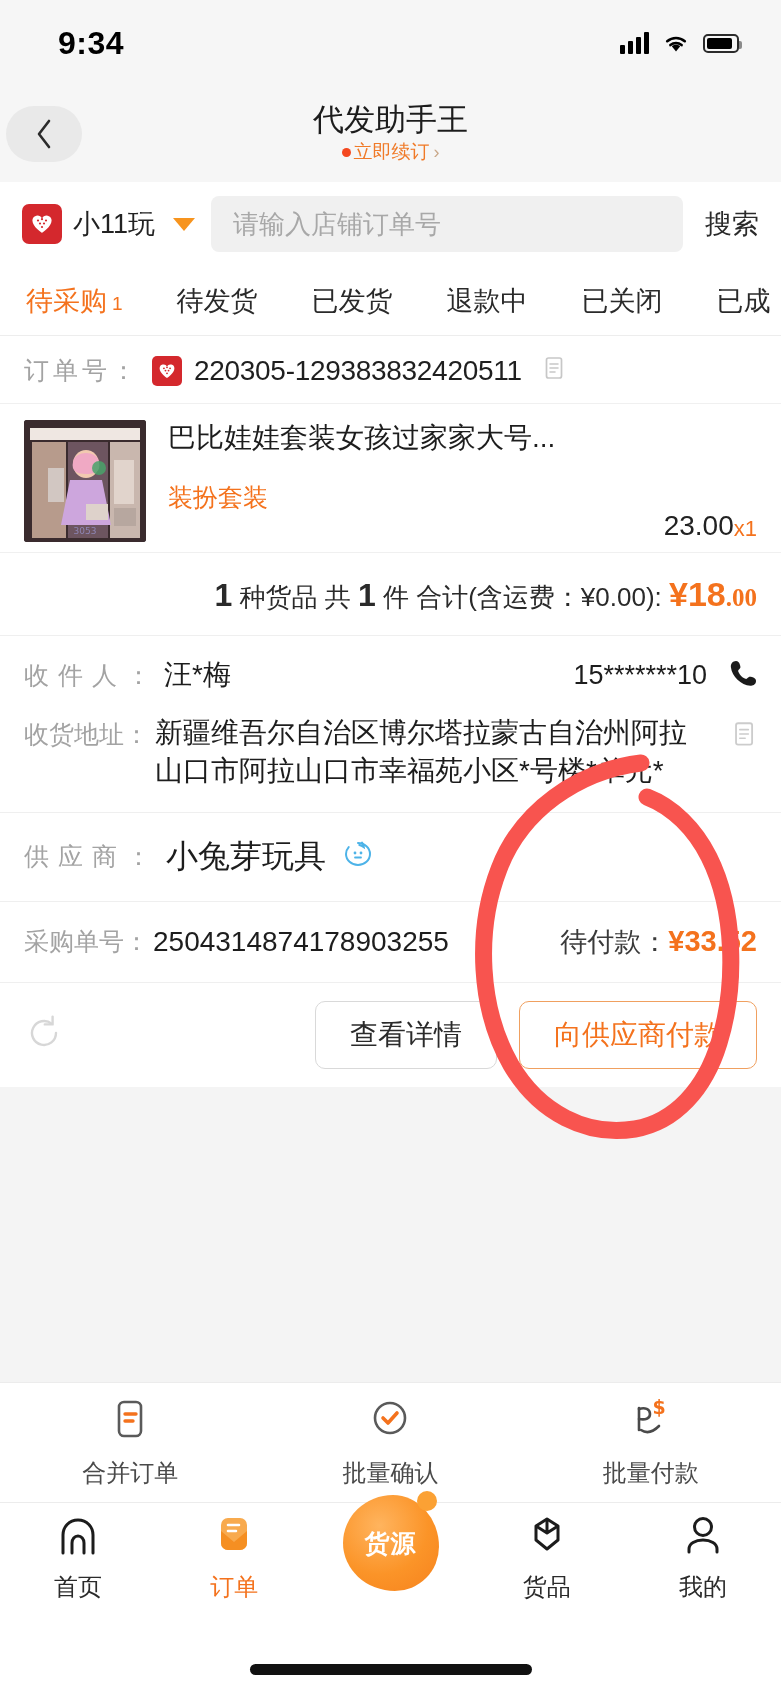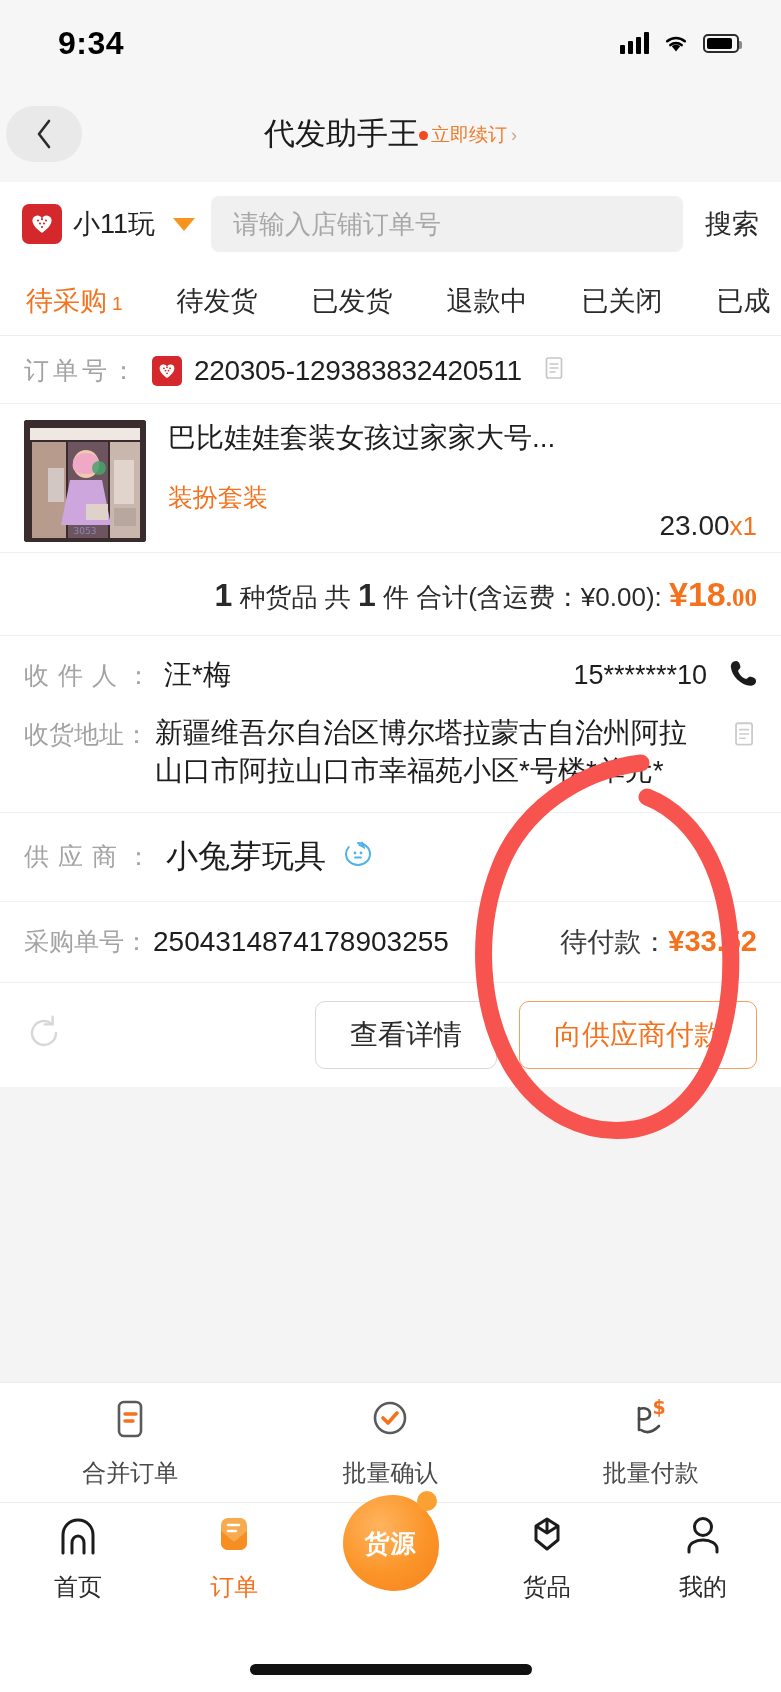--- a/index.html
+++ b/index.html
@@ -37,21 +37,21 @@
     display:flex; align-items:center; padding:0 24px;
   }
   .nav-back {
     width:76px; height:56px; border-radius:28px; background:#e9e9e9;
     display:flex; align-items:center; justify-content:center;
     margin-left:-18px;
   }
   .nav-back svg { display:block; }
   .nav-center {
     position:absolute; left:0; right:0; top:0; bottom:0;
-    display:flex; flex-direction:row; align-items:center; justify-content:center;
+    display:flex; flex-direction:column; align-items:center; justify-content:center;
     pointer-events:none;
   }
   .nav-title { font-size:31px; font-weight:500; color:#1c1c1c; line-height:1.12; }
   .nav-sub { display:flex; align-items:center; gap:3px; font-size:19px; color:#f07a28; margin-top:2px; }
   .nav-sub .dot { width:9px; height:9px; border-radius:50%; background:#f4481f; display:inline-block; }
   .nav-sub .arw { color:#c9a88a; font-size:18px; margin-left:1px; }
   .nav-right { margin-left:auto; display:flex; align-items:center; gap:26px; }
   .nav-renew { font-size:31px; color:#f4721d; font-weight:500; }
   .nav-dots { display:flex; gap:6px; align-items:center; padding-right:4px; }
   .nav-dots i { width:8px; height:8px; border-radius:50%; background:#1e1e1e; display:block; }
@@ -109,21 +109,21 @@
     overflow:hidden; position:relative; background:#2e2326;
   }
   .prod-mid { flex:1 1 auto; min-width:0; }
   .prod-title {
     font-size:28px; color:#1d1d1d; line-height:1.25;
     white-space:nowrap; overflow:hidden; text-overflow:ellipsis;
   }
   .prod-spec { font-size:25px; color:#f4721d; margin-top:26px; }
   .prod-right { flex:0 0 auto; text-align:right; display:flex; flex-direction:row; justify-content:space-between; align-items:flex-end; }
   .prod-price { font-size:28px; color:#222; }
-  .prod-qty { font-size:26px; color:#f4721d; }
+  .prod-qty { font-size:22px; color:#f4721d; }
 
   .totals {
     border-top:1px solid #f0f0f0; padding:22px 24px 20px 0;
     text-align:right; font-size:26px; color:#2a2a2a;
   }
   .totals .big { font-size:32px; font-weight:700; }
   .totals .amt { color:#f4721d; font-weight:700; font-size:34px; }
   .totals .amt small { font-size:25px;font-family:Liberation Serif, serif; }
 
   .recv-row {

